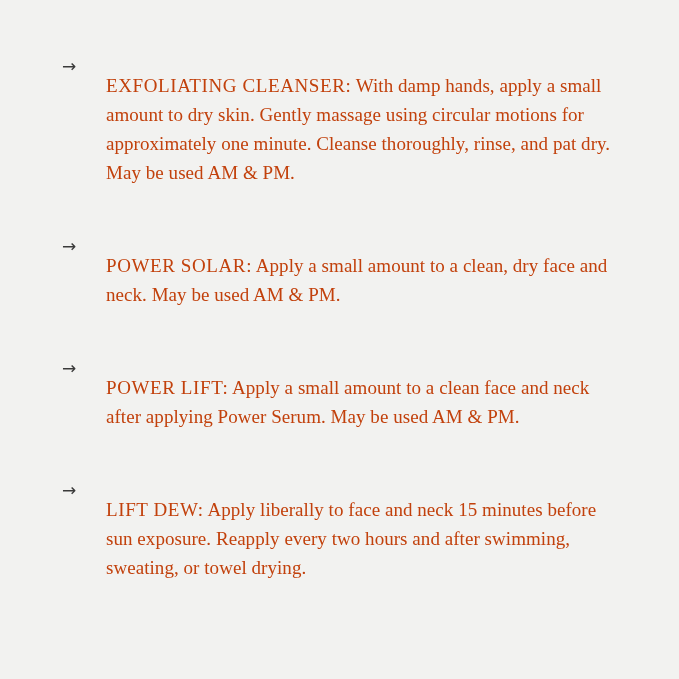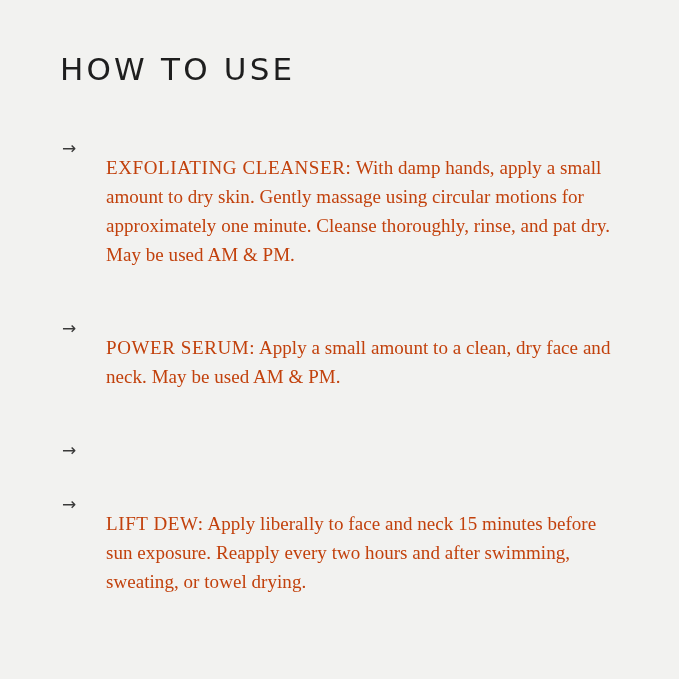--- a/index.html
+++ b/index.html
@@ -65,36 +65,36 @@
   }
   .step-text .label {
     letter-spacing: 0.6px;
   }
 </style>
 </head>
 <body>
 
 <div class="page">
 
-  <h1 class="page-title">HOW TO USE</h1>
 
   <div class="steps">
 
     <div class="step">
       <span class="arrow-icon">→</span>
       <p class="step-text"><span class="label">EXFOLIATING CLEANSER:</span><span> With damp hands, apply a small amount to dry skin. Gently massage using circular motions for approximately one minute. Cleanse thoroughly, rinse, and pat dry. May be used AM &amp; PM.</span></p>
     </div>
 
     <div class="step">
       <span class="arrow-icon">→</span>
-      <p class="step-text"><span class="label">POWER SERUM:</span><span> Apply a small amount to a clean, dry face and neck. May be used AM &amp; PM.</span></p>
+      <p class="step-text"><span class="label">POWER SOLAR:</span><span> Apply a small amount to a clean, dry face and neck. May be used AM &amp; PM.</span></p>
     </div>
 
     <div class="step">
       <span class="arrow-icon">→</span>
+      <p class="step-text"><span class="label">POWER LIFT:</span><span> Apply a small amount to a clean face and neck after applying Power Serum. May be used AM &amp; PM.</span></p>
     </div>
 
     <div class="step">
       <span class="arrow-icon">→</span>
       <p class="step-text"><span class="label">LIFT DEW:</span><span> Apply liberally to face and neck 15 minutes before sun exposure. Reapply every two hours and after swimming, sweating, or towel drying.</span></p>
     </div>
 
   </div>
 </div>
 

